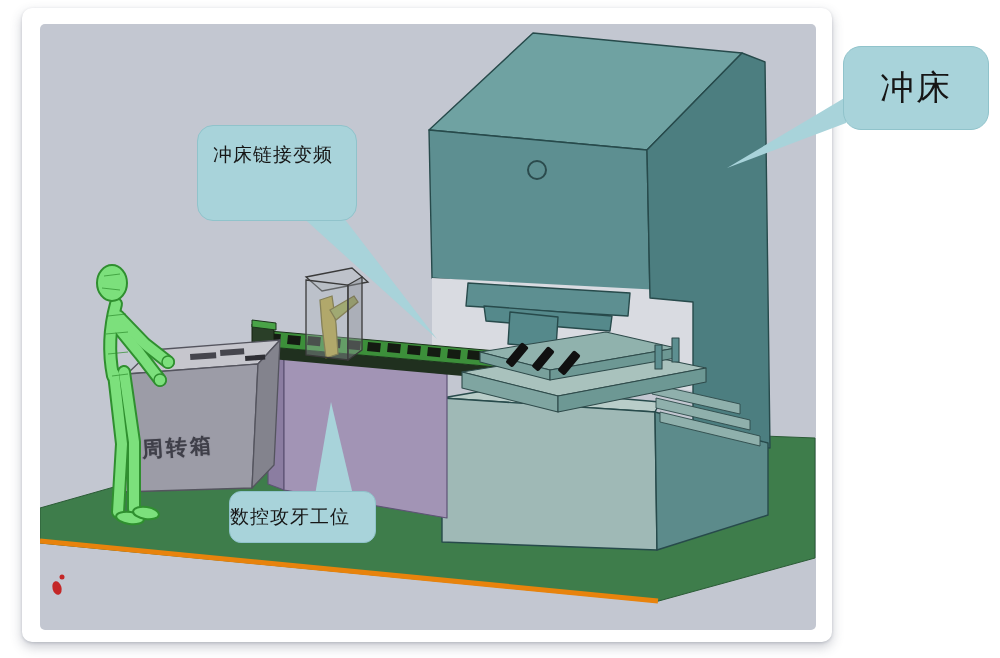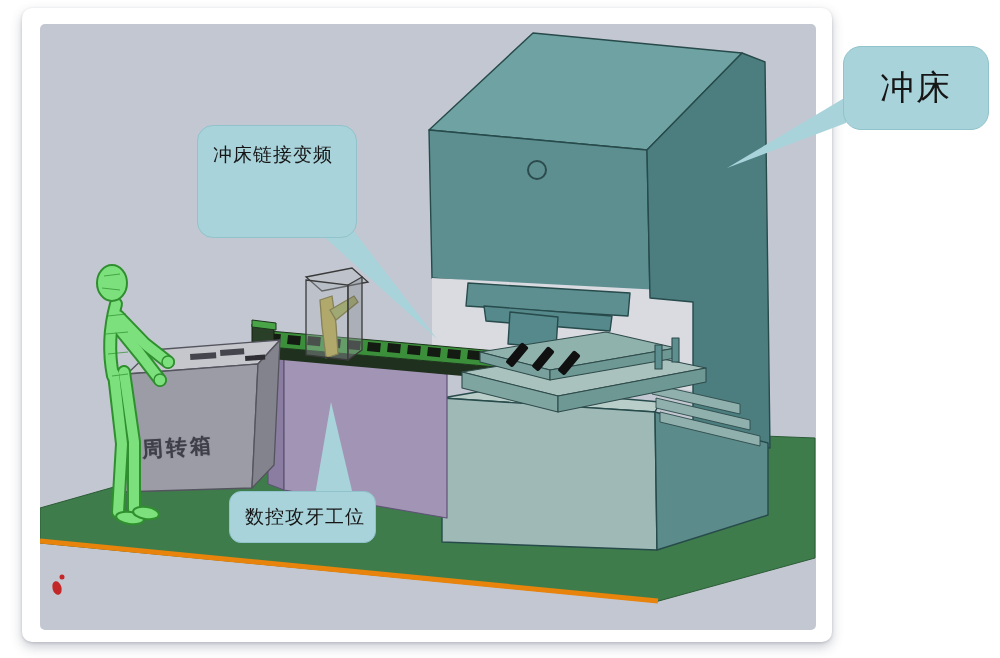--- a/index.html
+++ b/index.html
@@ -17,26 +17,26 @@
     background:#c3c7d1;border-radius:5px;overflow:hidden;
   }
   .scene-svg{position:absolute;left:0;top:0;}
   .overlay-svg{position:absolute;left:0;top:0;width:1000px;height:658px;pointer-events:none;z-index:5;}
   .callout{
     position:absolute;background:#a8d3da;border:1px solid #90c3cb;
     color:#161616;font-family:"Liberation Serif", serif;z-index:6;
     box-sizing:border-box;
   }
   .callout-conveyor{
-    left:197px;top:125px;width:160px;height:113px;border-radius:16px;
+    left:197px;top:125px;width:160px;height:96px;border-radius:16px;
     padding:10px 0 0 15px;font-size:19px;line-height:37px;letter-spacing:1px;
   }
   .callout-tapping{
     left:229px;top:491px;width:147px;height:52px;border-radius:12px;
-    display:flex;align-items:center;padding-left:15px;font-size:19px;letter-spacing:1px;
+    display:flex;align-items:center;font-size:19px;letter-spacing:1px;
   }
   .callout-press{
     left:843px;top:46px;width:146px;height:84px;border-radius:18px;
     display:flex;align-items:center;justify-content:center;font-size:34px;letter-spacing:2px;
   }
   .boxlabel{
     position:absolute;left:142px;top:432px;width:110px;z-index:4;
     font-family:"Liberation Serif", serif;font-size:21px;font-weight:bold;
     color:#3f3f49;letter-spacing:3px;transform:rotate(-4deg);
     text-shadow:0 0 1px rgba(60,60,70,.55);

